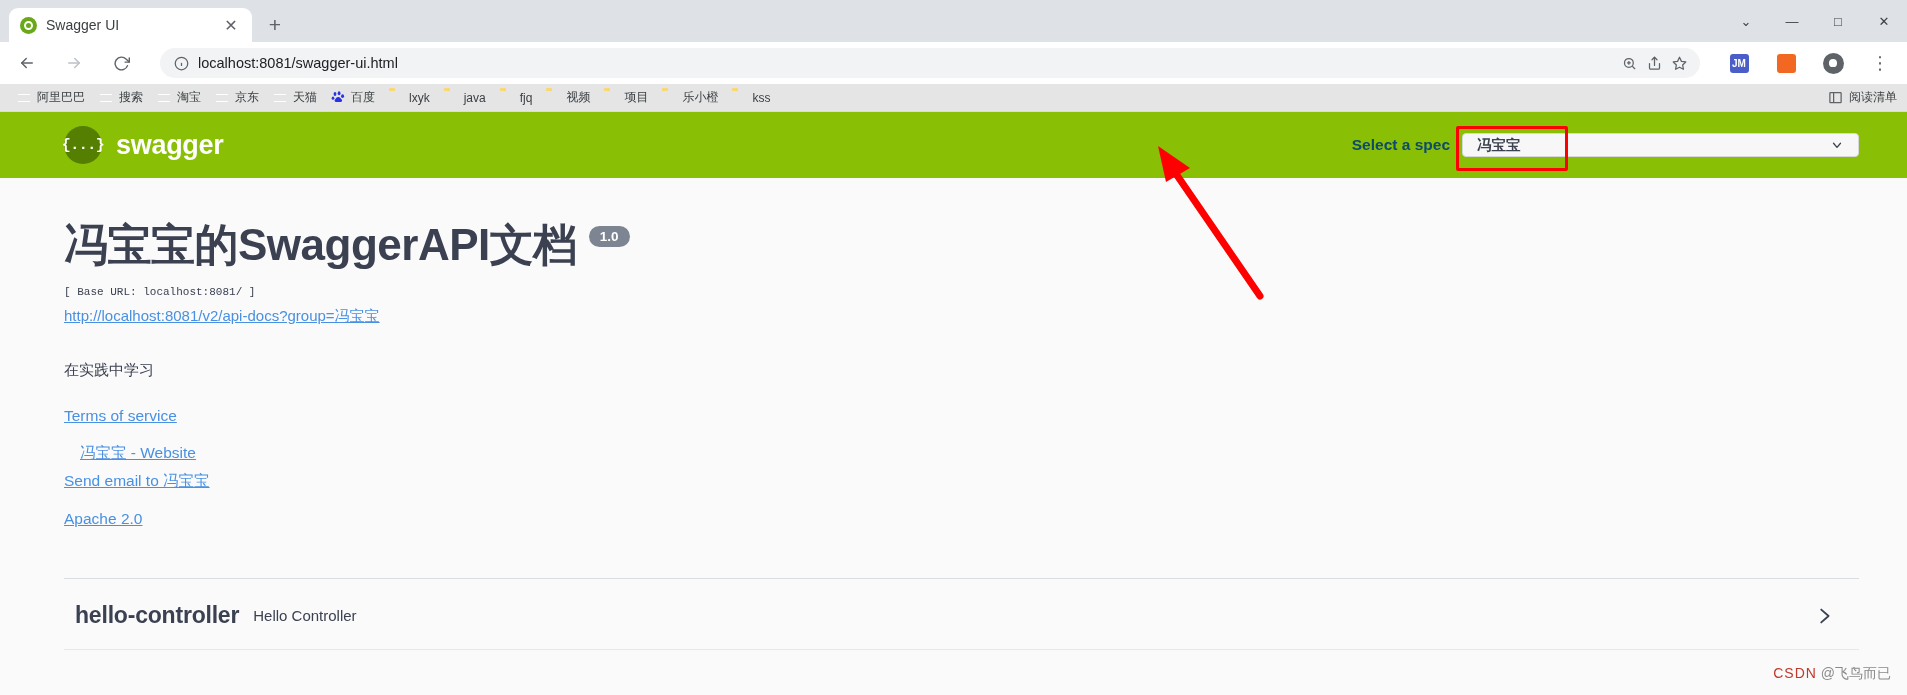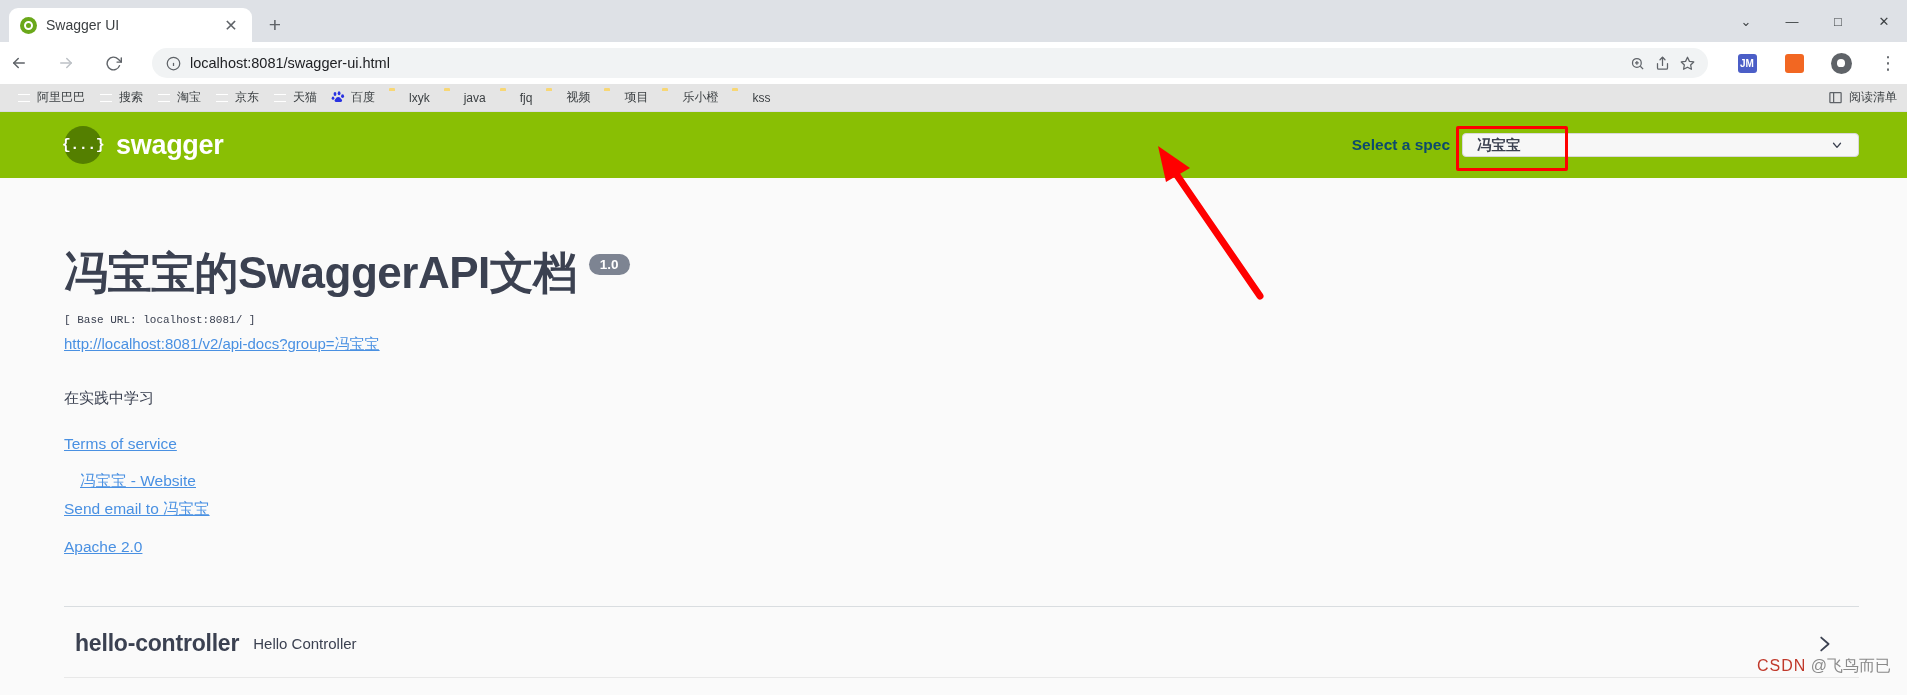--- a/index.html
+++ b/index.html
@@ -49,21 +49,21 @@
     position:absolute; right:0; top:0; height:42px;
     display:flex; align-items:center;
   }
   .win-btn {
     width:46px; height:42px; display:flex; align-items:center;
     justify-content:center; color:#3c4043; font-size:13px; cursor:pointer;
   }
 
   .toolbar {
     height:42px; background:#fff; display:flex; align-items:center;
-    padding:0 4px; gap:17px;
+    padding:0 12px; gap:17px;
   }
   .nav-btn {
     width:30px; height:30px; display:flex; align-items:center;
     justify-content:center; color:#5f6368; cursor:pointer; flex:0 0 auto;
   }
   .nav-btn.disabled { color:#bdc1c6; }
   .omnibox {
     flex:1; height:30px; background:#f1f3f4; border-radius:15px;
     display:flex; align-items:center; padding:0 13px; gap:9px;
     margin:0 7px; min-width:0;
@@ -163,21 +163,21 @@
   }
   .red-box {
     position:absolute; left:-6px; top:-7px; width:112px; height:45px;
     border:3px solid #ff0000; border-radius:2px; pointer-events:none;
   }
   .arrow-svg {
     position:absolute; left:1150px; top:146px; pointer-events:none;
   }
 
   .content { padding:0 0 0 64px; }
-  .info { padding-top:66px; }
+  .info { padding-top:38px; }
   .title-row { display:flex; align-items:center; gap:12px; }
   .api-title {
     font-size:44px; font-weight:bold; color:#3b4151;
     letter-spacing:-.5px; margin:0;
   }
   .version-badge {
     background:#7d8492; color:#fff; font-size:13.5px; font-weight:600;
     padding:3px 11px; border-radius:57px; position:relative; top:-9px;
   }
   .base-url {
@@ -213,22 +213,22 @@
   }
   .tag-desc {
     font-size:15px; color:#3b4151; margin-left:14px;
   }
   .tag-chevron {
     position:absolute; right:24px; color:#3b4151;
     display:flex; align-items:center; justify-content:center;
   }
 
   .watermark {
-    position:absolute; right:16px; bottom:18px;
-    font-size:16px; color:#8a8a8a;
+    position:absolute; right:16px; bottom:12px;
+    font-size:14px; color:#8a8a8a;
   }
   .watermark .brand { color:#c0392b; letter-spacing:1px; }
 </style>
 </head>
 <body>
 
 <div class="browser">
 
   <div class="tabstrip">
     <div class="tab">

